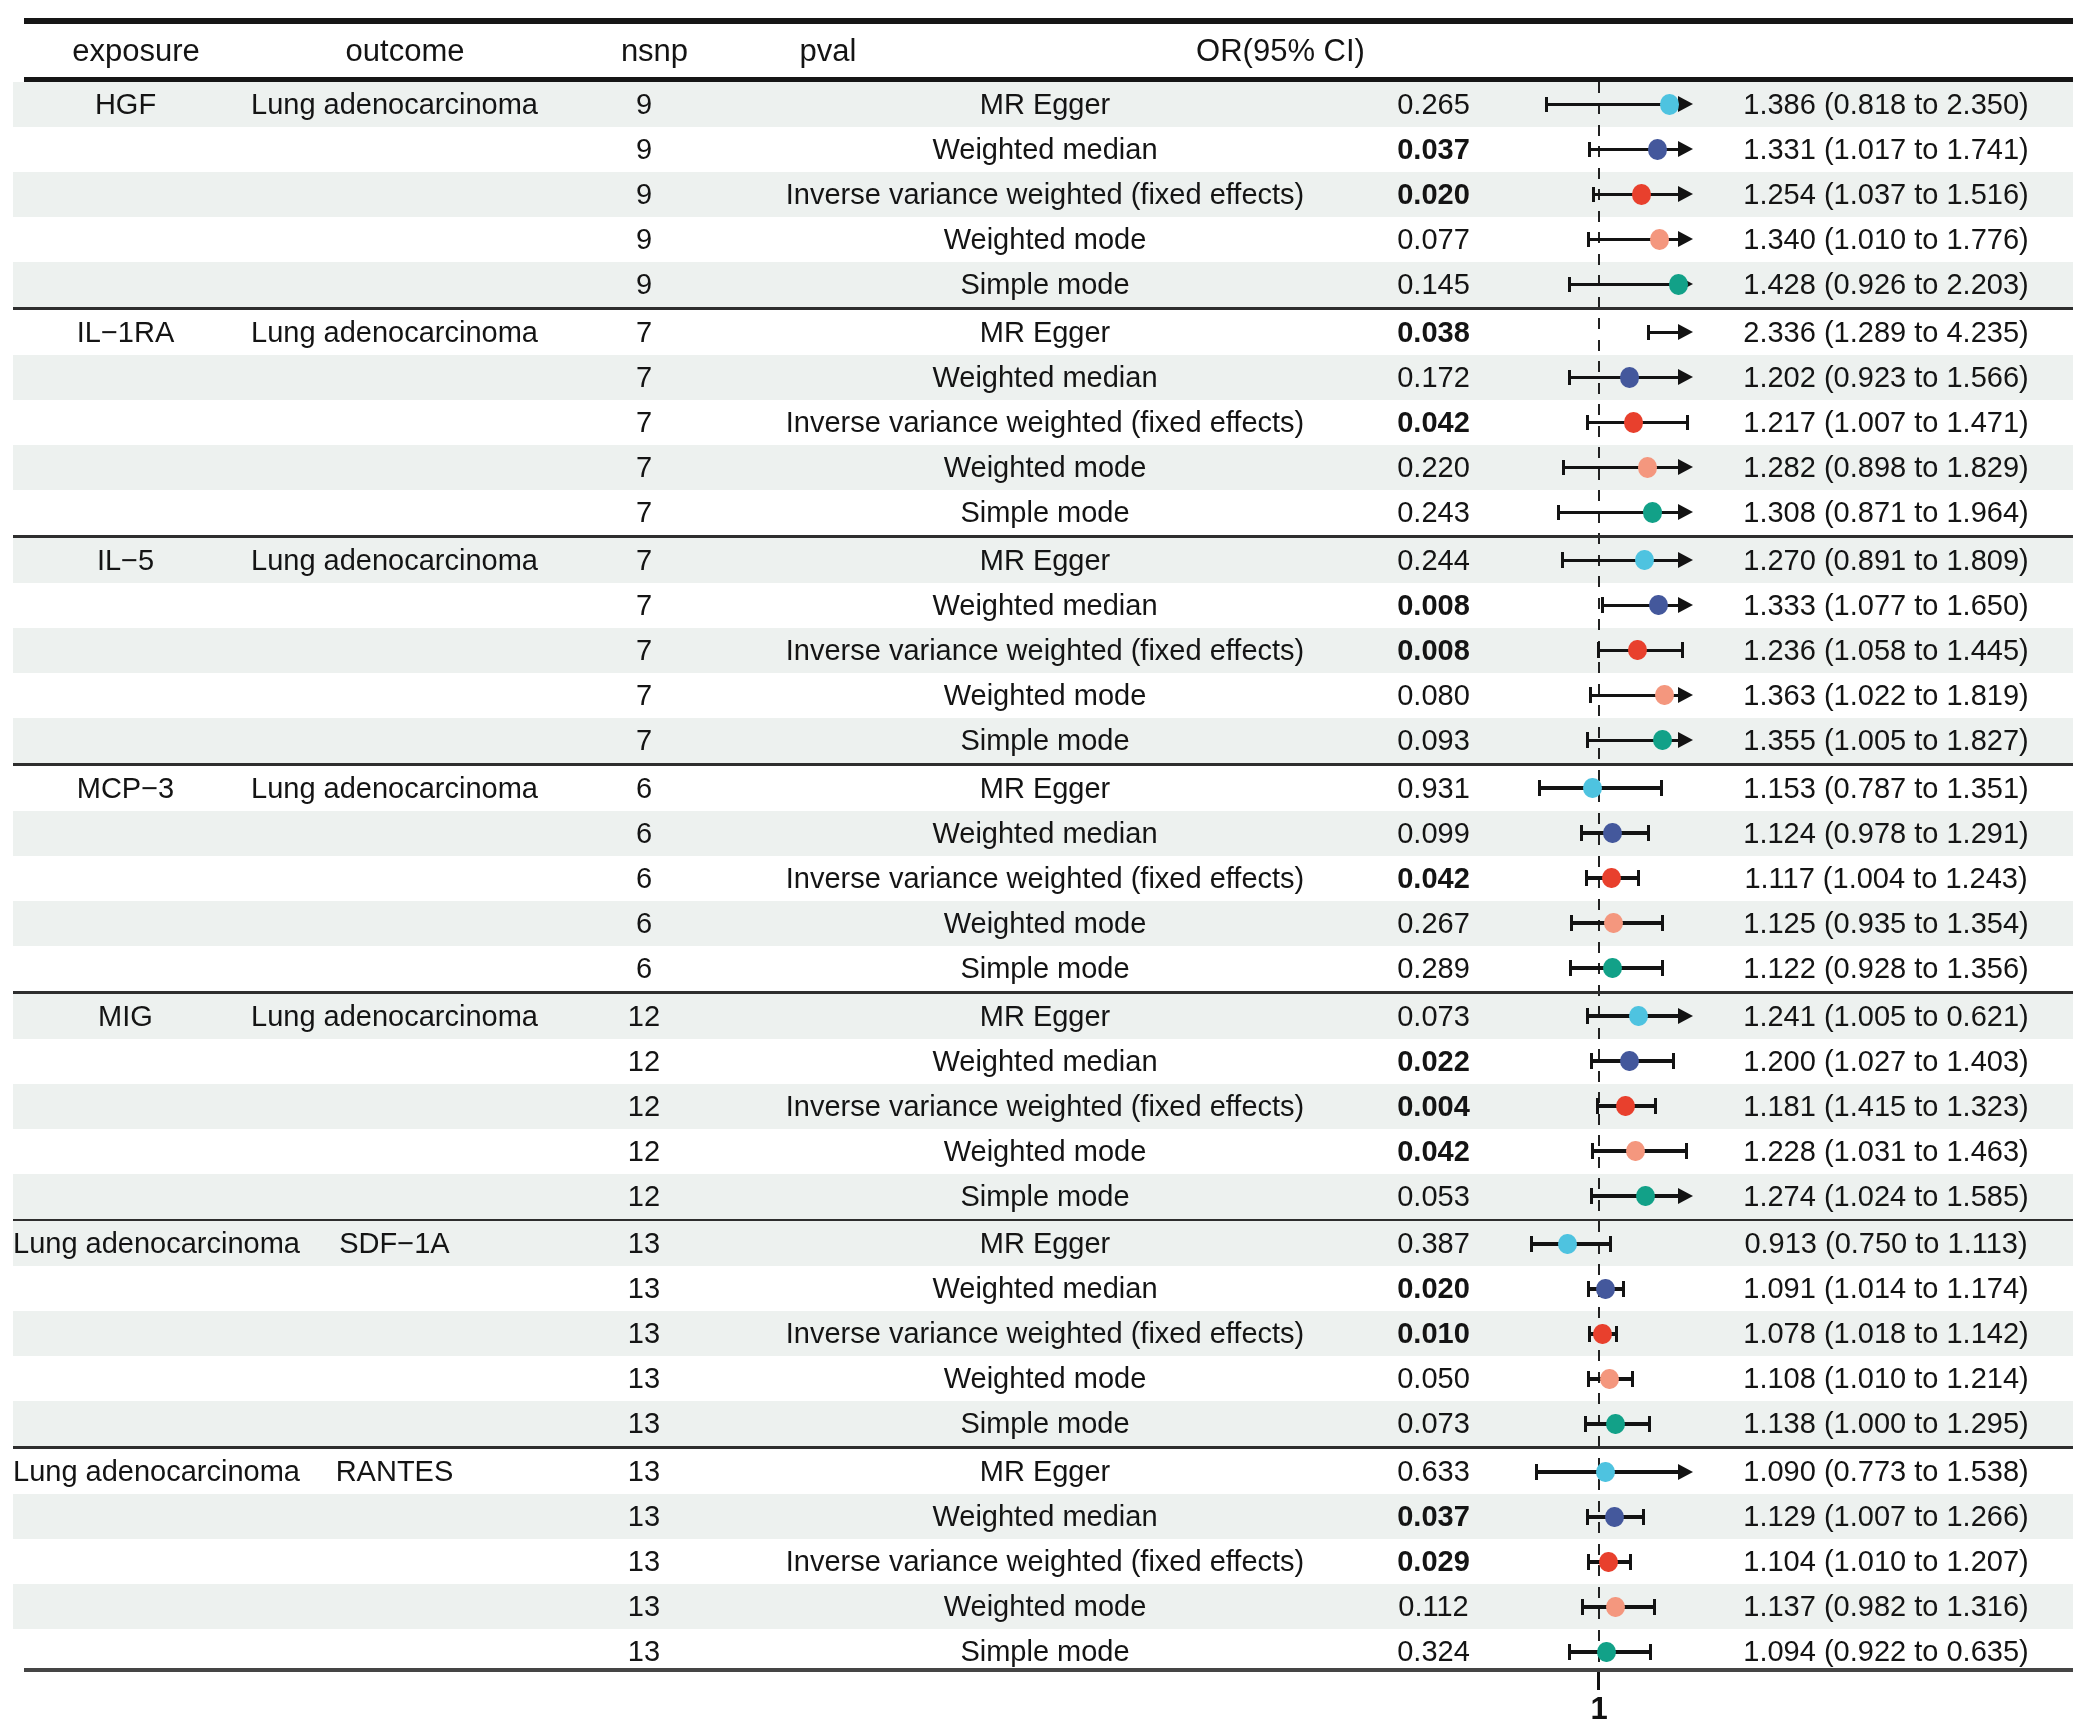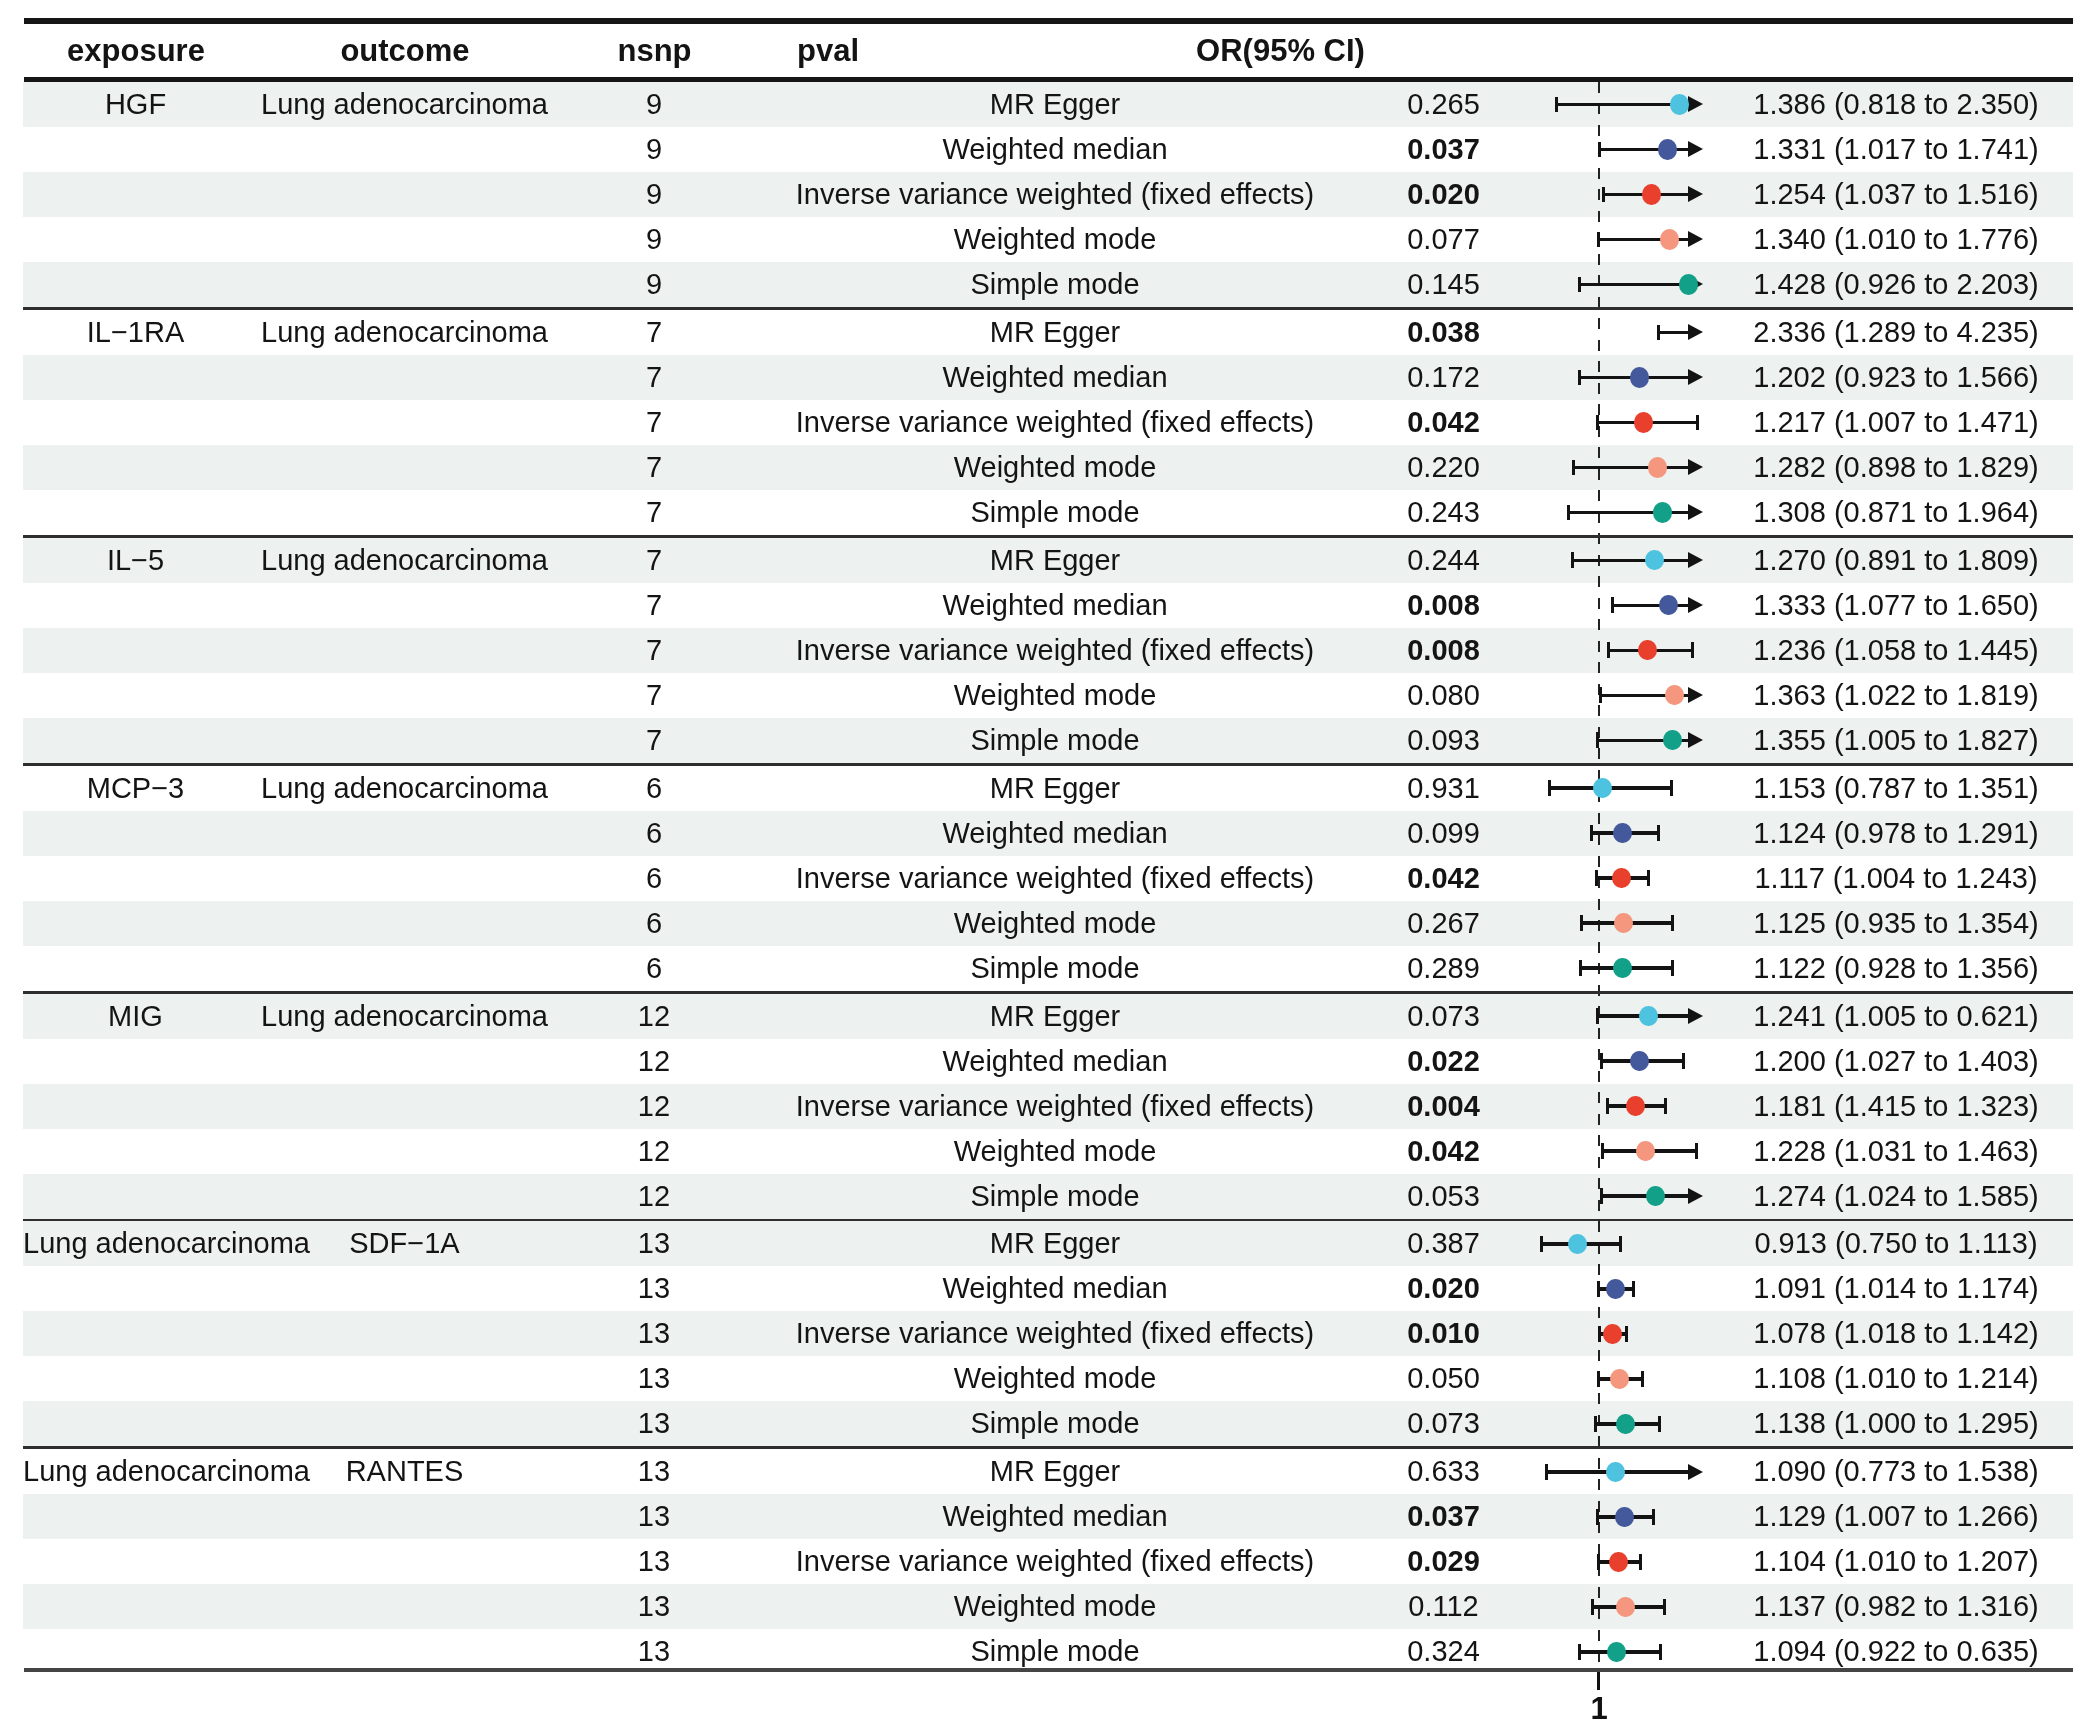--- a/index.html
+++ b/index.html
@@ -1,23 +1,23 @@
 <!DOCTYPE html>
 <html style="font-size:7.8px"><head>
 <meta charset="utf-8">
 <style>
   html,body{margin:0;padding:0;background:#ffffff;}
   body{width:2097px;height:1735px;font-family:"Liberation Sans",sans-serif;color:#141414;}
   .figure{position:relative;width:2097px;height:1735px;background:#ffffff;overflow:hidden;}
 
   .rule-top{position:absolute;left:23.5px;right:24.5px;top:17.6px;height:6.4px;background:#161616;}
-  .header-row{position:absolute;left:23.5px;right:24.5px;top:24px;height:53px;display:flex;align-items:center;font-weight:bold;font-size:31px;}
+  .header-row{position:absolute;left:23.5px;right:24.5px;top:24px;height:53px;display:flex;align-items:center;font-weight:normal;font-size:31px;}
   .rule-header{position:absolute;left:23.5px;right:24.5px;top:77px;height:5.4px;background:#161616;}
 
-  #rows{position:absolute;left:23px;right:24.5px;top:82px;}
+  #rows{position:absolute;left:13px;right:24.5px;top:82px;}
   .row{display:flex;align-items:center;height:45px;font-size:29px;}
   .row.gray{background:#edf1ef;}
   .group-sep{height:2.9px;background:#2e2e2e;position:relative;z-index:3;}
 
   .c-exposure{width:225px;}
   .c-outcome{width:313px;}
   .c-nsnp{width:186px;}
   .c-method{width:616px;}
   .c-pval{width:161px;}
   .c-plot{width:196px;position:relative;height:100%;}

